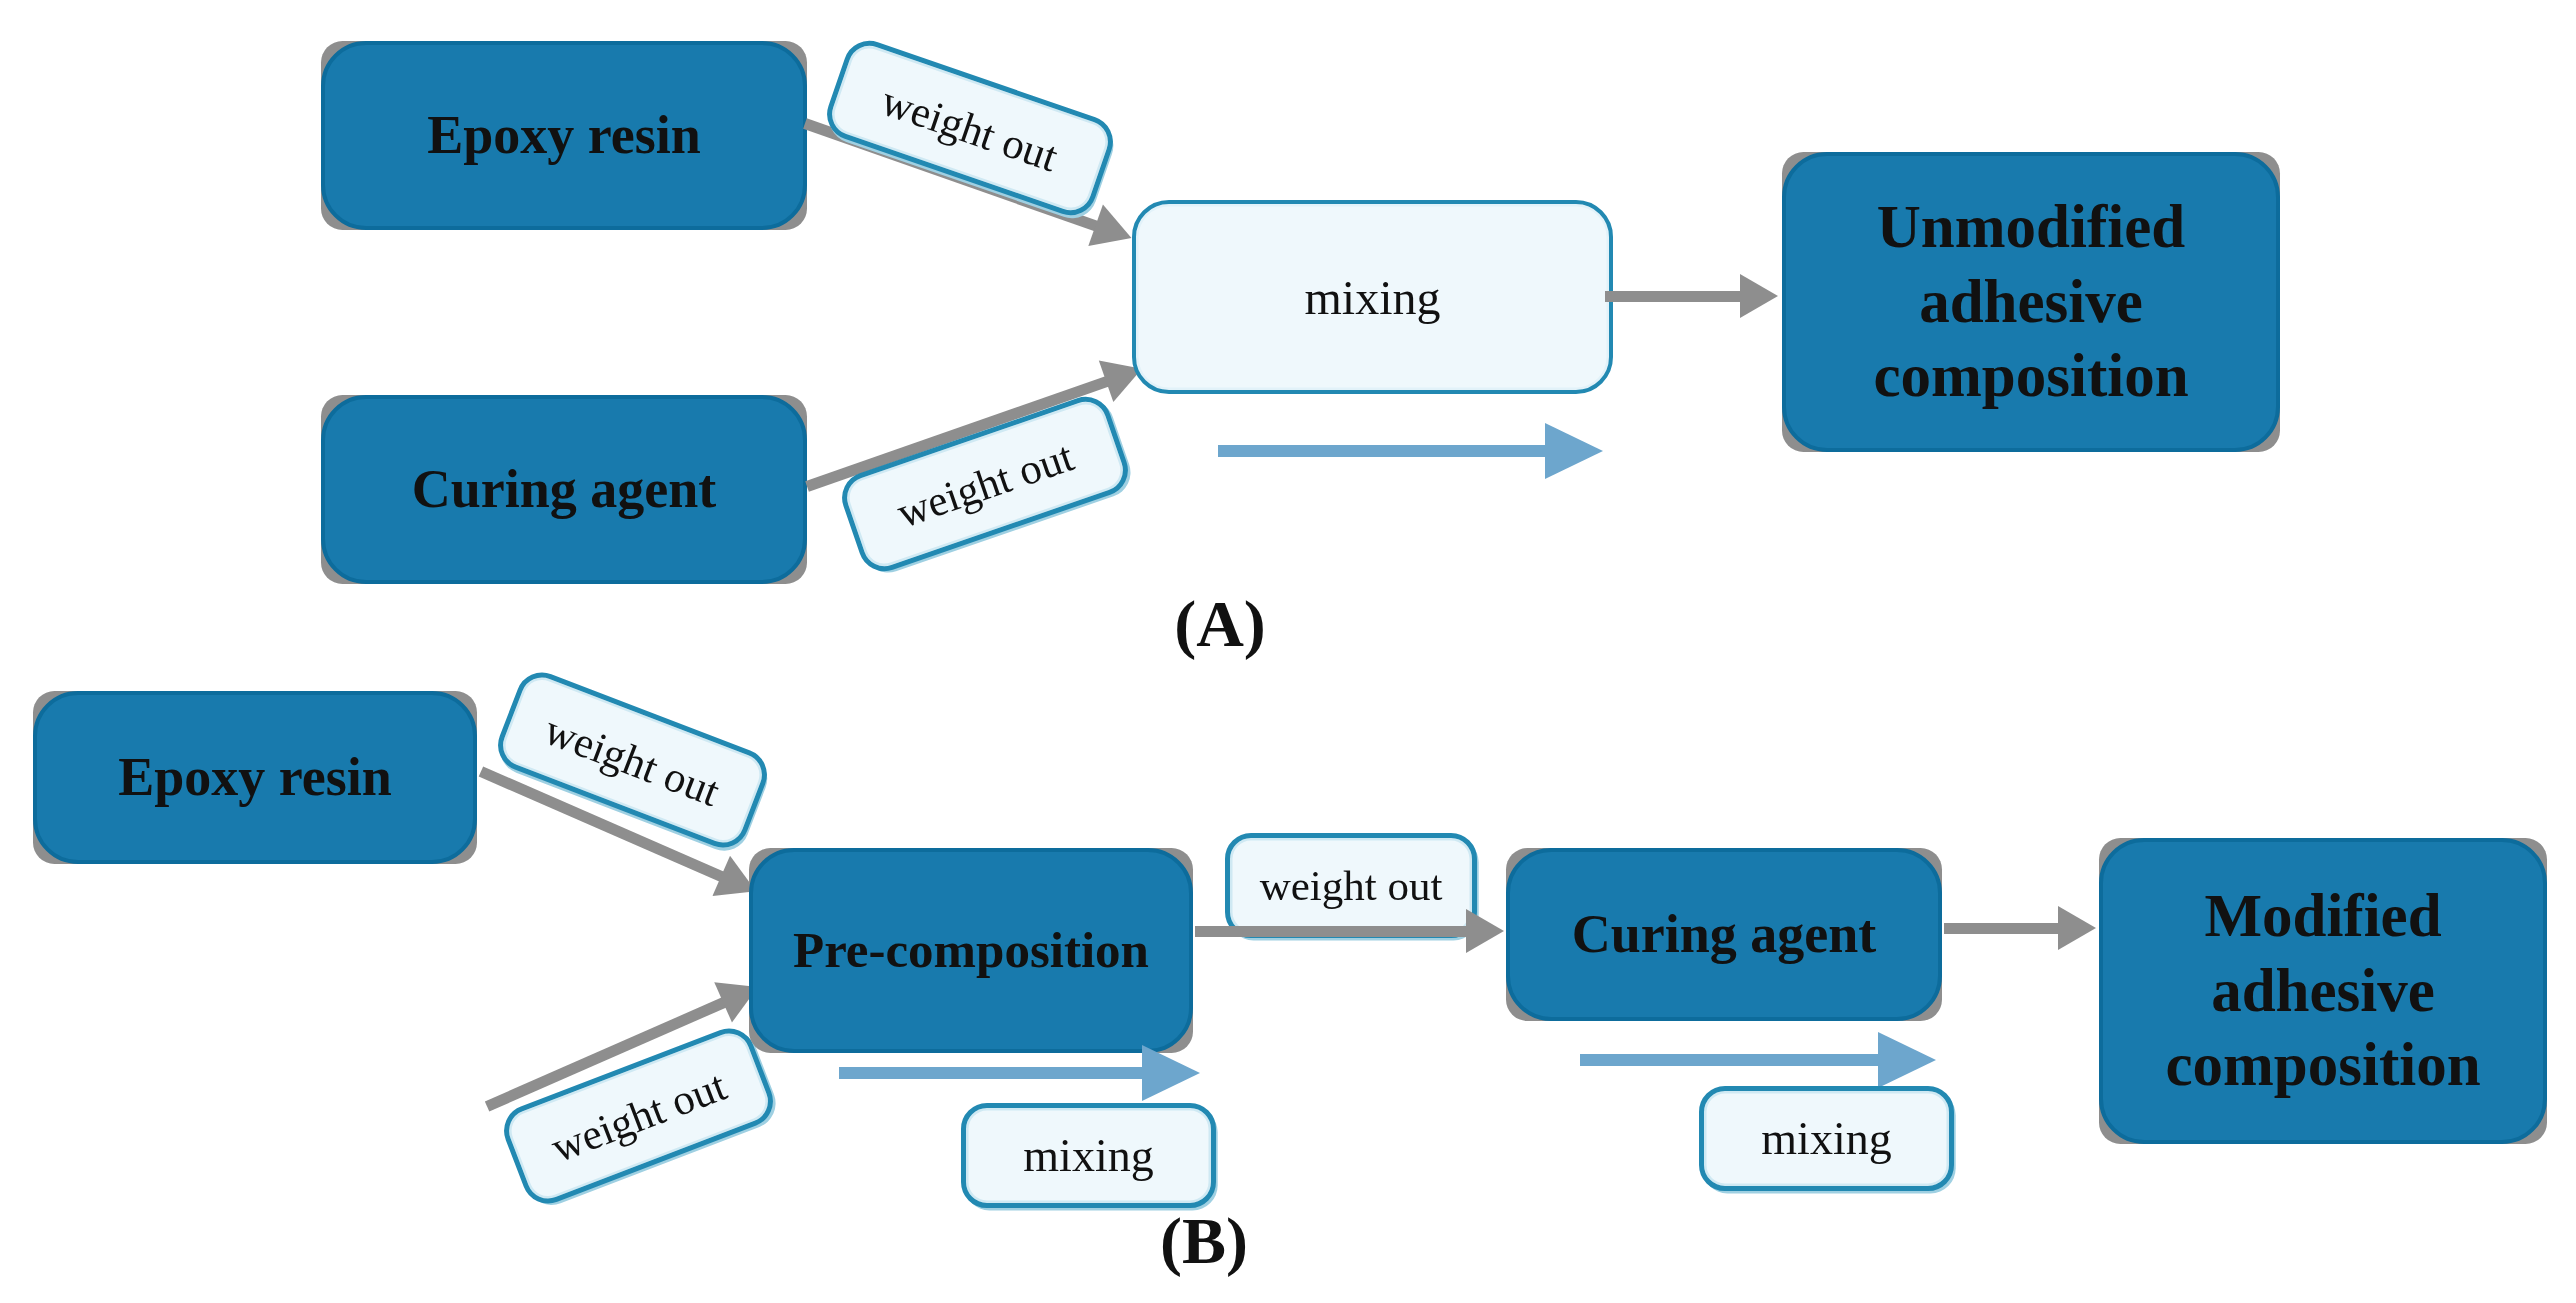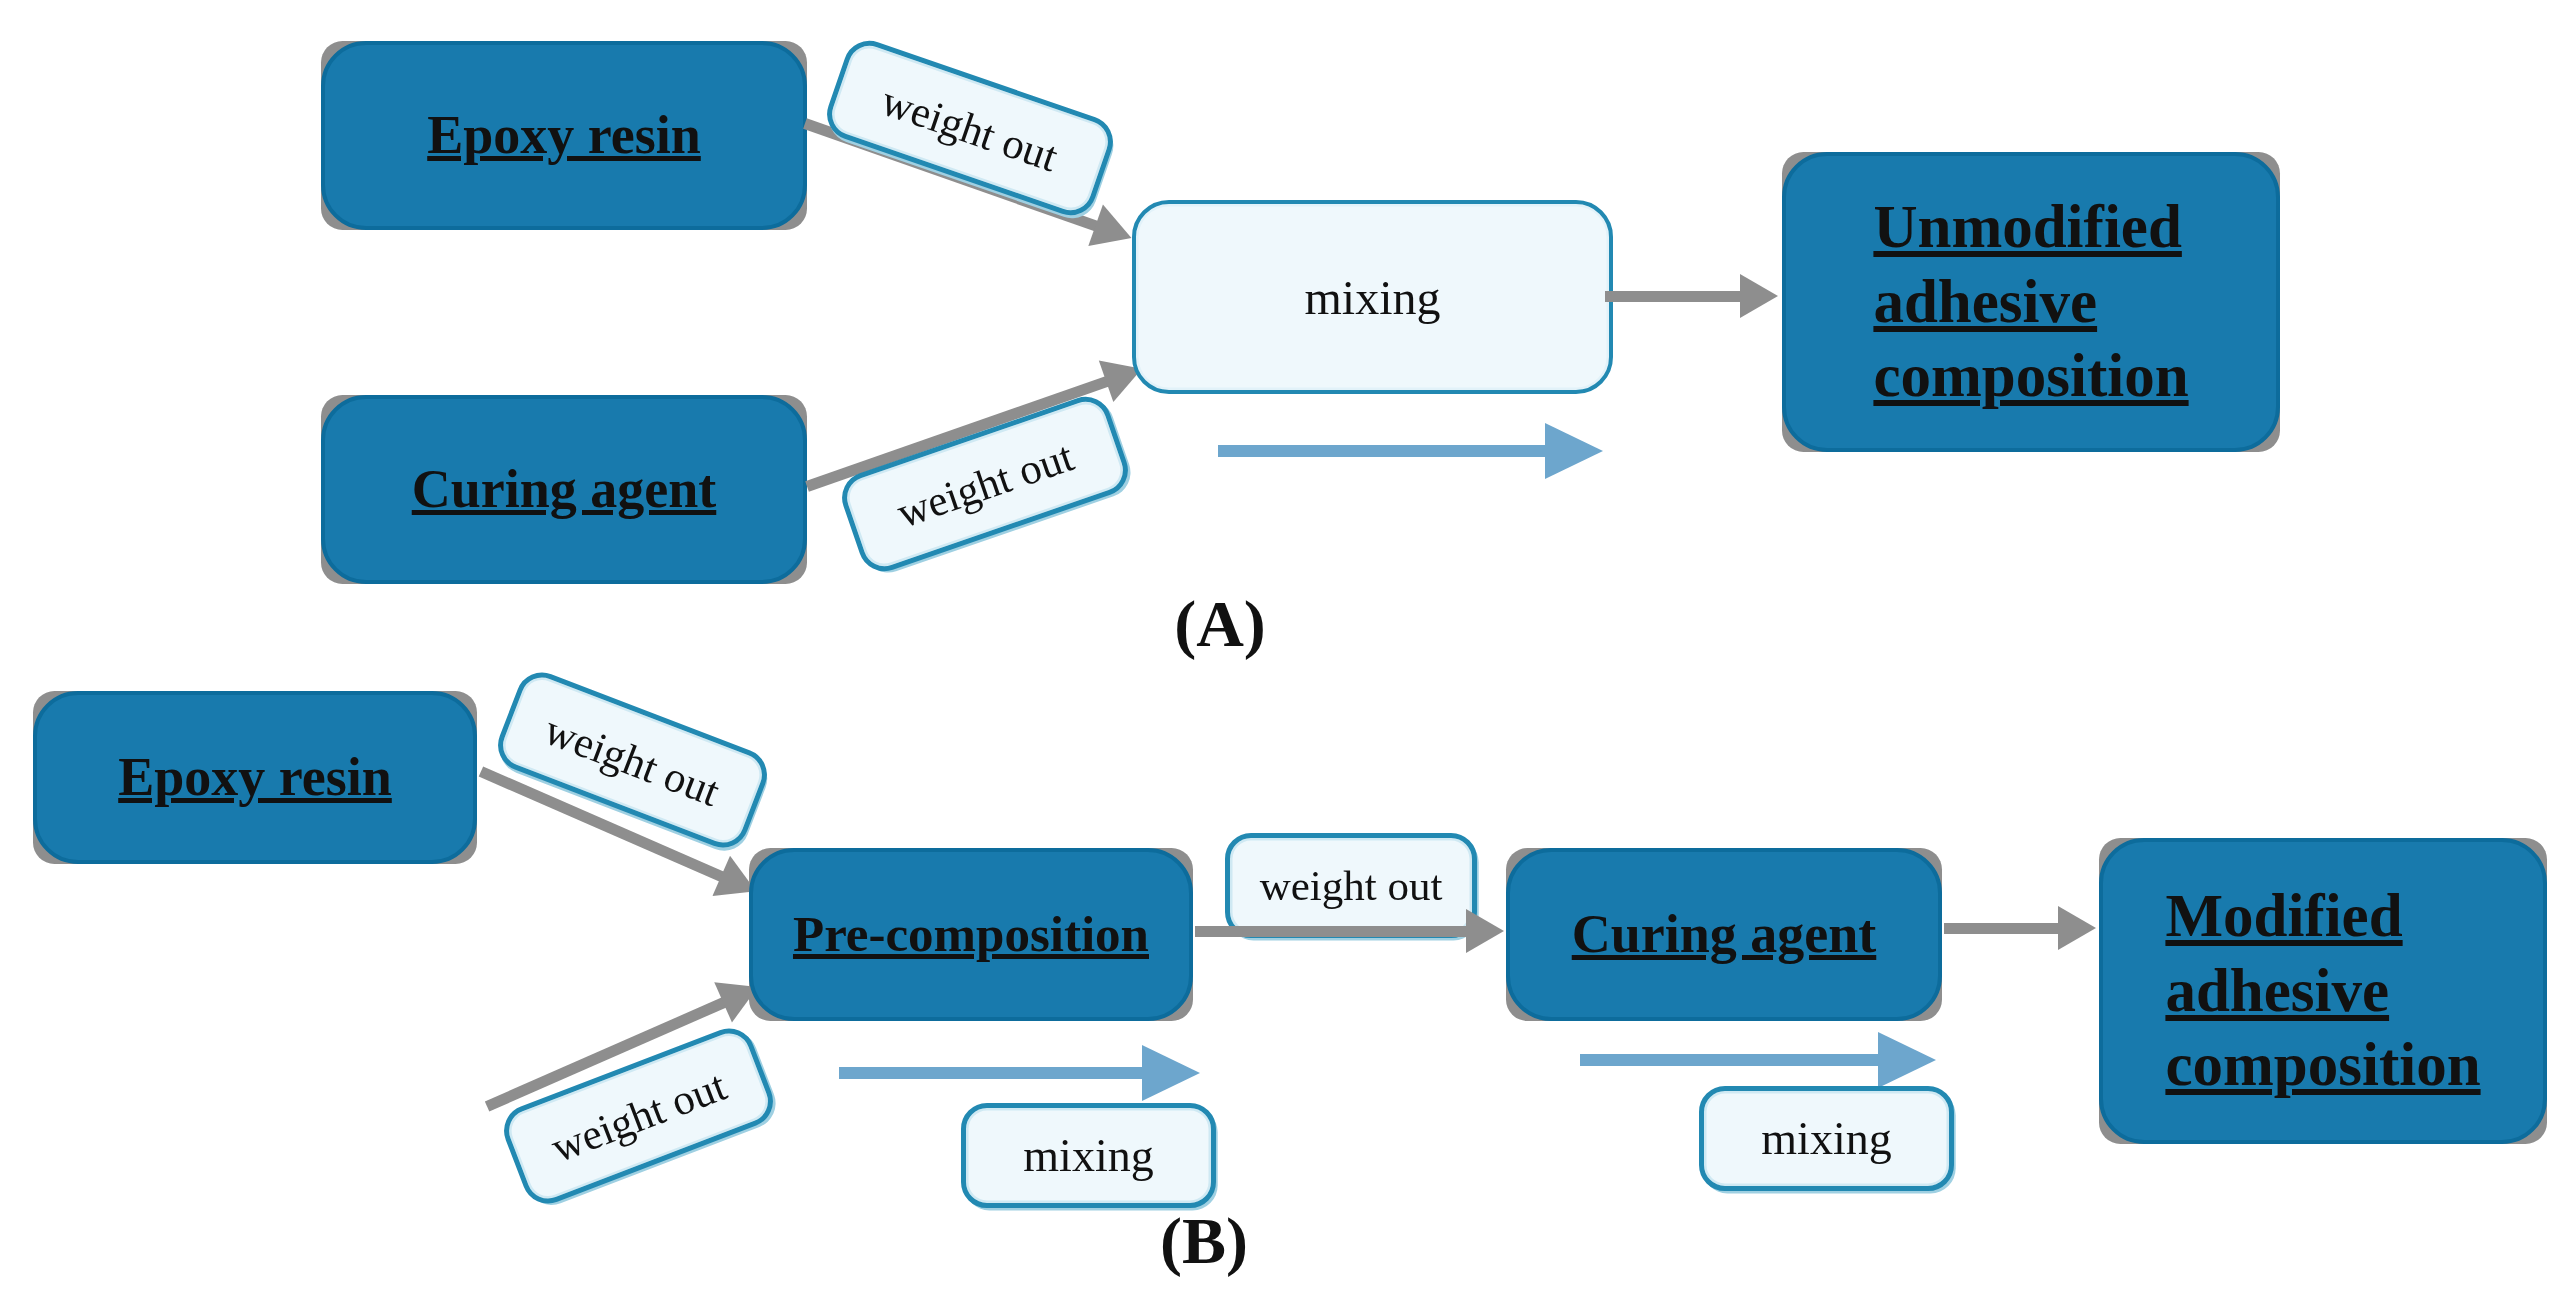--- a/index.html
+++ b/index.html
@@ -15,21 +15,21 @@
   html,body{margin:0;padding:0;background:#ffffff;}
   #figure{
     position:relative;width:2576px;height:1304px;background:#ffffff;overflow:hidden;
     font-family:"Liberation Serif","DejaVu Serif",serif;color:var(--text-black);
   }
   
   .dbox{position:absolute;background:var(--box-shadow-gray);border-radius:21.4px;}
   .dbox .inner{
     position:absolute;inset:0;background:var(--box-fill);
     border:4.1px solid var(--box-border);border-radius:45px;
-    display:flex;align-items:center;justify-content:center;text-align:left;text-decoration:underline;
+    display:flex;align-items:center;justify-content:center;text-align:center;
   }
   .dbox .txt{font-weight:bold;font-size:54px;line-height:1.22;}
   .dbox .txt.small{font-size:61px;}
   
   .plabel{
     position:absolute;background:var(--label-fill);
     border:5px solid var(--label-border);border-radius:26px;
     box-shadow:inset 0 0 0 2.5px #cfe9f3, 2.5px 3.3px 0 -0.8px #9fd0e2;
     display:flex;align-items:center;justify-content:center;text-align:center;
     font-size:43px;
@@ -129,21 +129,21 @@
     <span class="head"></span>
   </div>
 
   <div class="plabel" style="left:500px;top:709px;width:255px;height:92px;transform:rotate(21deg);">
     <span>weight out</span>
   </div>
   <div class="plabel" style="left:506px;top:1065px;width:255px;height:92px;transform:rotate(-21deg);">
     <span>weight out</span>
   </div>
 
-  <div class="dbox" style="left:749px;top:848px;width:444px;height:173px;">
+  <div class="dbox" style="left:749px;top:848px;width:444px;height:205px;">
     <div class="inner">
       <span class="txt" style="font-size:51px;">Pre-composition</span>
     </div>
   </div>
 
   <div class="plabel" style="left:1225px;top:833px;width:242px;height:95px;">
     <span>weight out</span>
   </div>
 
   <div class="garrow" style="left:1195px;top:926px;width:272px;">

